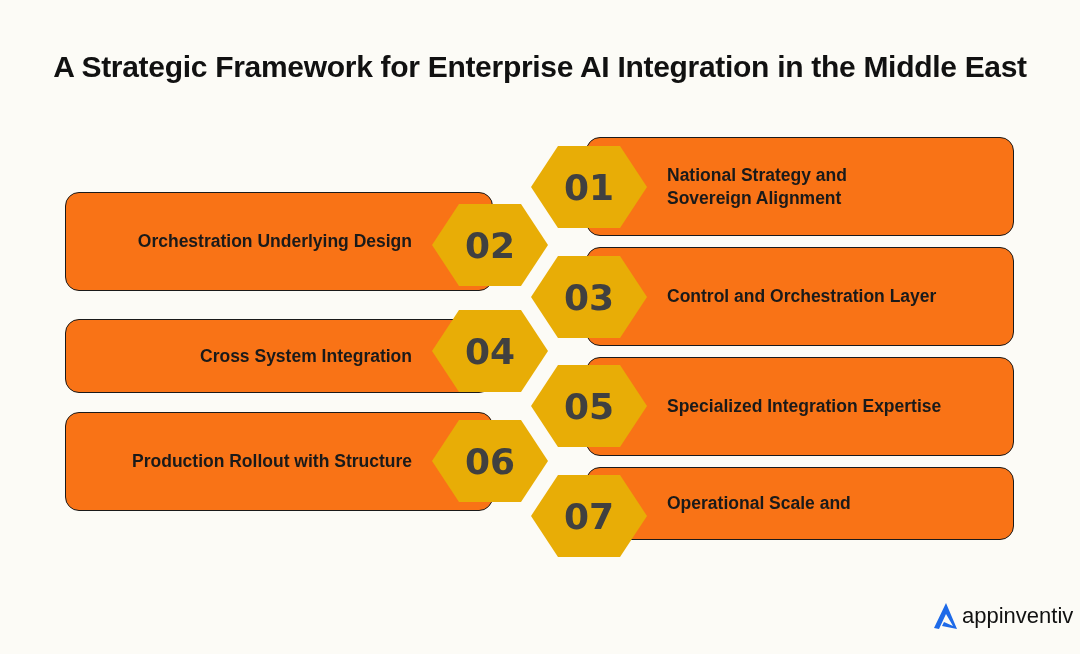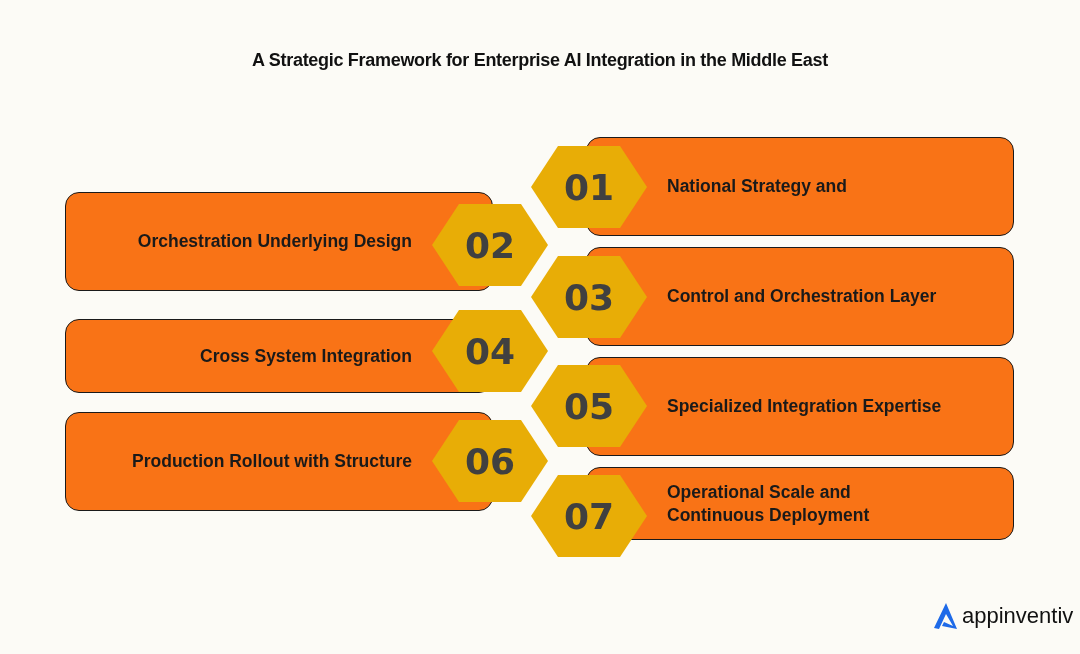--- a/index.html
+++ b/index.html
@@ -1,50 +1,50 @@
 <!DOCTYPE html>
 <html><head>
 <meta charset="utf-8">
 <style>
   html,body{margin:0;padding:0;}
   body{width:1080px;height:654px;background:#fcfbf6;position:relative;overflow:hidden;font-family:"Liberation Sans","DejaVu Sans",sans-serif;color:#111;}
-  .title{position:absolute;left:0;top:50px;width:1080px;text-align:center;font-size:18px;font-weight:bold;letter-spacing:-0.3px;color:#111;}
+  .title{position:absolute;left:0;top:50px;width:1080px;text-align:center;font-size:30px;font-weight:bold;letter-spacing:-0.3px;color:#111;}
   .box{position:absolute;border:1.5px solid #1a1a1a;border-radius:14px;background:#f97316;box-sizing:border-box;}
   .box .lbl{position:absolute;top:0;bottom:0;display:flex;align-items:center;font-size:17.5px;font-weight:bold;color:#1a1a1a;line-height:23px;}
   .box.right .lbl{left:80px;right:20px;justify-content:flex-start;}
   .box.left .lbl{right:80px;left:20px;justify-content:flex-end;text-align:right;}
   .hex{position:absolute;width:116px;height:82px;}
   .hex svg{position:absolute;left:0;top:0;}
   .hex .num{position:absolute;left:0;top:0;width:116px;height:82px;display:flex;align-items:center;justify-content:center;color:#404040;font-weight:bold;font-size:36px;font-family:"DejaVu Sans",sans-serif;}
   .logo{position:absolute;left:933px;top:602px;display:flex;align-items:center;}
   .logo .word{font-size:22px;color:#111;margin-left:3px;font-family:"Liberation Sans",sans-serif;}
 </style>
 </head>
 <body>
 
 <div class="title">A Strategic Framework for Enterprise AI Integration in the Middle East</div>
 
 <div class="box right" style="left:586px;top:137px;width:428px;height:99px;">
   <div class="lbl">
       <div>
         <div>National Strategy and</div>
+        <div>Sovereign Alignment</div>
       </div>
     </div>
 </div>
 <div class="box right" style="left:586px;top:247px;width:428px;height:99px;">
   <div class="lbl">Control and Orchestration Layer</div>
 </div>
 <div class="box right" style="left:586px;top:357px;width:428px;height:99px;">
   <div class="lbl">Specialized Integration Expertise</div>
 </div>
 <div class="box right" style="left:586px;top:467px;width:428px;height:73px;">
   <div class="lbl">
       <div>
         <div>Operational Scale and</div>
-        <div>Continuous Deployment</div>
       </div>
     </div>
 </div>
 
 <div class="box left" style="left:65px;top:192px;width:428px;height:99px;">
   <div class="lbl">Orchestration Underlying Design</div>
 </div>
 <div class="box left" style="left:65px;top:319px;width:428px;height:74px;">
   <div class="lbl">Cross System Integration</div>
 </div>

